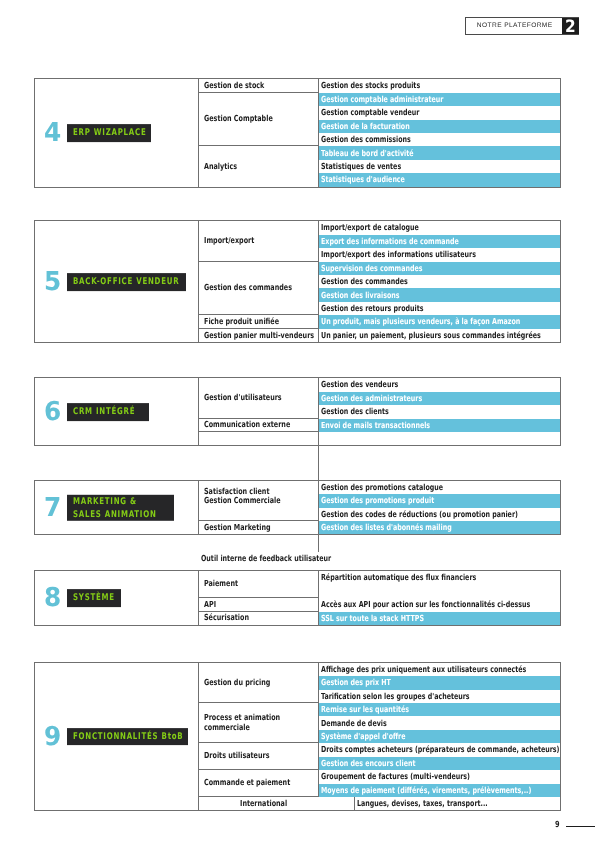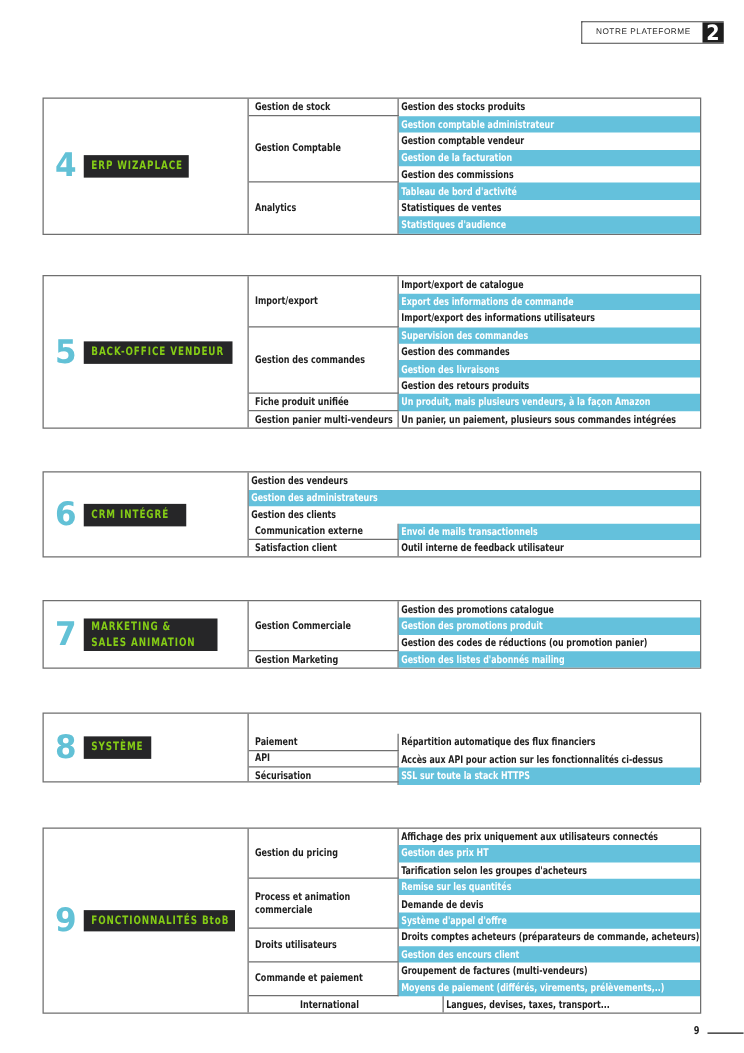--- a/index.html
+++ b/index.html
@@ -195,41 +195,42 @@
       </div>
       <div class="tbl" style="top: 377.3px; height: 69.1px;">
         <div class="col-num">
           <div class="bignum">6</div>
           <div class="badge" style="width: 82.3023px;">
             <span class="bt">CRM INTÉGRÉ</span>
           </div>
         </div>
         <div class="col-rest">
           <div class="grp" style="height: 40.26px;">
+            <div class="grp-label"><span>Gestion d'utilisateurs</span></div>
             <div class="grp-rows">
               <div class="row">
                 <span>Gestion des vendeurs</span>
               </div>
               <div class="row hl">
                 <span>Gestion des administrateurs</span>
               </div>
               <div class="row">
                 <span>Gestion des clients</span>
               </div>
             </div>
           </div>
           <div class="grp" style="height: 13.42px;">
             <div class="grp-label"><span>Communication externe</span></div>
             <div class="grp-rows">
               <div class="row hl">
                 <span>Envoi de mails transactionnels</span>
               </div>
             </div>
           </div>
-          <div class="grp" style="height: 13.42px;">
+          <div class="grp" style="height: 13.42px; flex-direction: column;">
             <div class="grp-label"><span>Satisfaction client</span></div>
             <div class="grp-rows">
               <div class="row">
                 <span>Outil interne de feedback utilisateur</span>
               </div>
             </div>
           </div>
         </div>
       </div>
       <div class="tbl" style="top: 479.8px; height: 55.68px;">
@@ -266,21 +267,21 @@
         </div>
       </div>
       <div class="tbl" style="top: 570.3px; height: 55.68px;">
         <div class="col-num">
           <div class="bignum">8</div>
           <div class="badge" style="width: 53.8359px;">
             <span class="bt">SYSTÈME</span>
           </div>
         </div>
         <div class="col-rest">
-          <div class="grp" style="height: 26.84px; margin-top: 16px;">
+          <div class="grp" style="height: 26.84px;">
             <div class="grp-label"><span>Paiement</span></div>
             <div class="grp-rows">
               <div class="row">
                 <span>Répartition automatique des flux financiers</span>
               </div>
             </div>
           </div>
           <div class="grp" style="height: 13.42px;">
             <div class="grp-label"><span>API</span></div>
             <div class="grp-rows">

